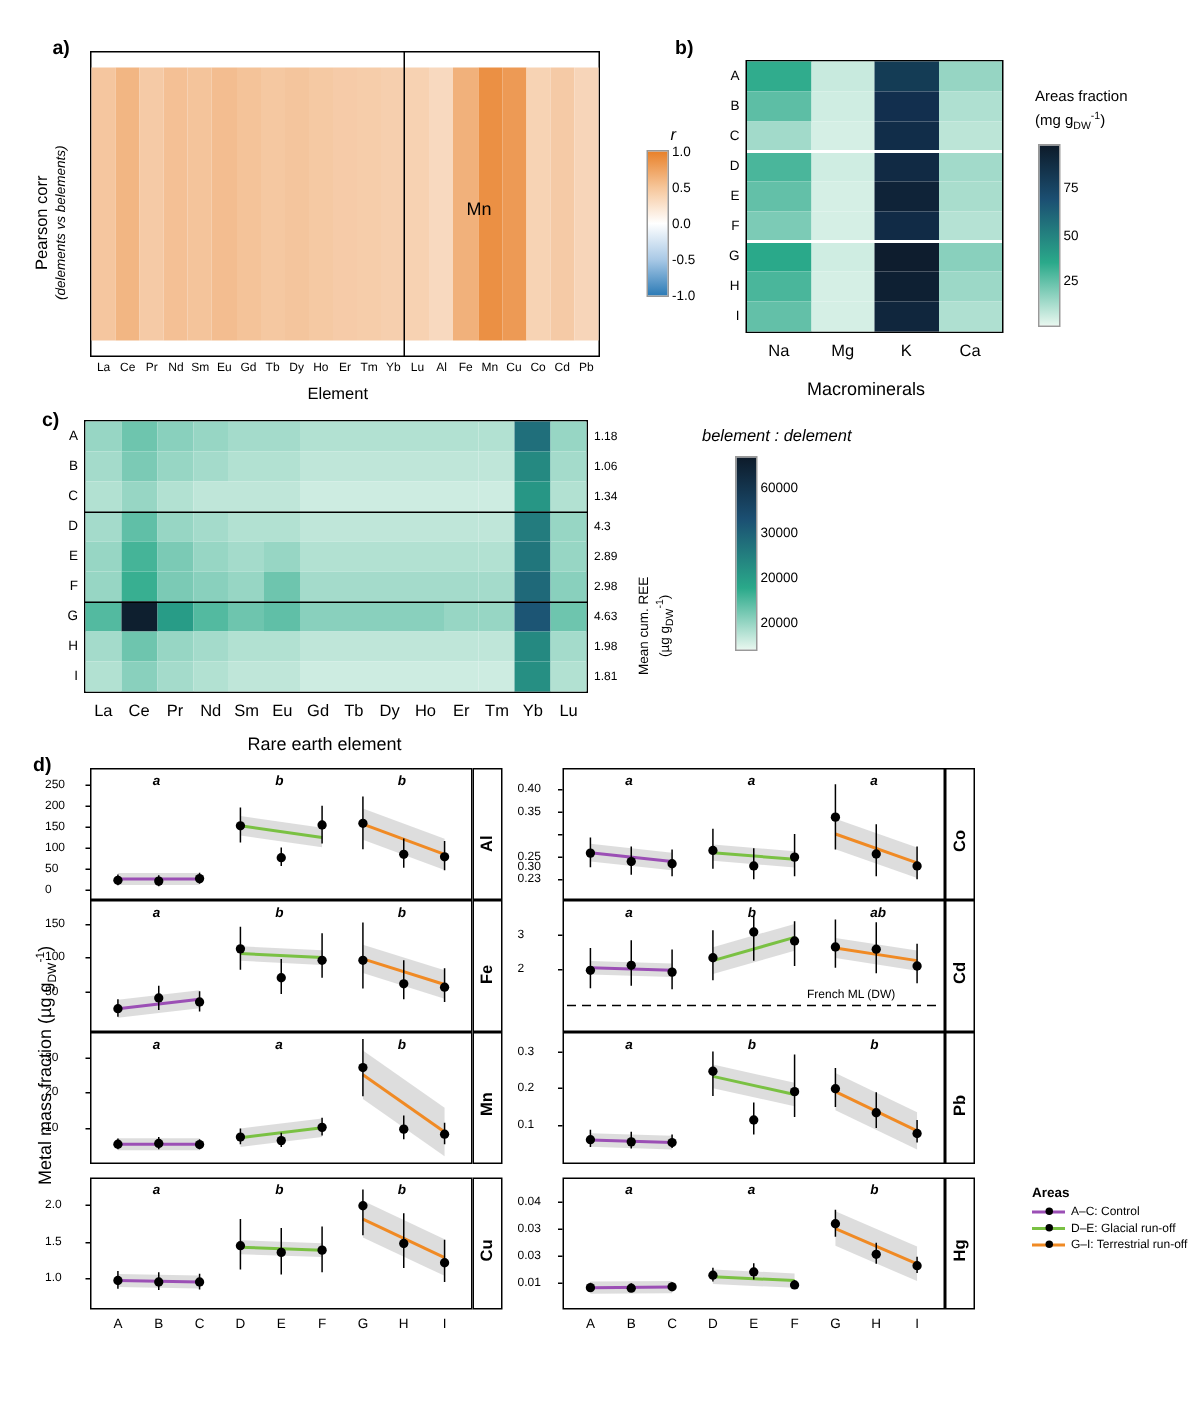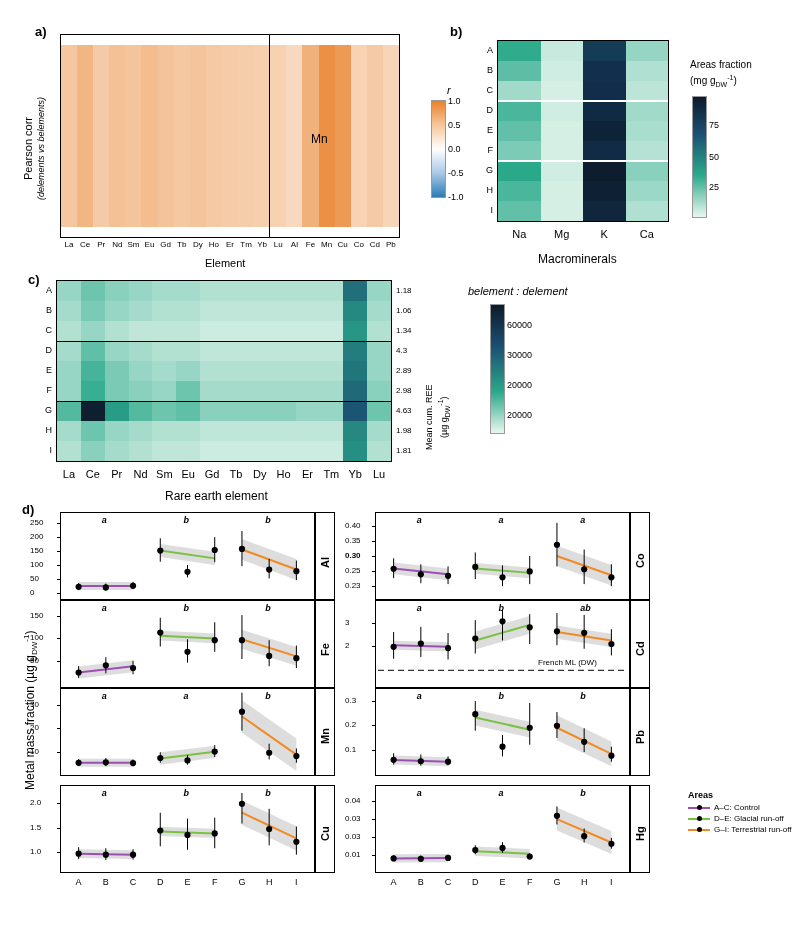--- a/index.html
+++ b/index.html
@@ -563,21 +563,21 @@
         <line x1="208.16666666666669" y1="71.12" x2="208.16666666666669" y2="36.48799999999999" stroke="#000" stroke-width="1"></line>
         <circle cx="208.16666666666669" cy="56.31999999999999" r="3.1" fill="#000"></circle>
         <line x1="235.38888888888889" y1="73.192" x2="235.38888888888889" y2="51.28799999999999" stroke="#000" stroke-width="1"></line>
         <circle cx="235.38888888888889" cy="64.312" r="3.1" fill="#000"></circle>
       </svg>
     </div>
     <div class="ylab" style="left: 345px; top: 521.4px;">0.40</div>
     <div style="position: absolute; left: 372px; top: 526.4px; width: 3px; height: 1px; background: rgb(0, 0, 0);"></div>
     <div class="ylab" style="left: 345px; top: 536.2px;">0.35</div>
     <div style="position: absolute; left: 372px; top: 541.2px; width: 3px; height: 1px; background: rgb(0, 0, 0);"></div>
-    <div class="ylab" style="left: 345px; top: 551px; font-weight: bold;">0.30</div>
+    <div class="ylab" style="left: 345px; top: 573px;">0.30</div>
     <div style="position: absolute; left: 372px; top: 556px; width: 3px; height: 1px; background: rgb(0, 0, 0);"></div>
     <div class="ylab" style="left: 345px; top: 565.8px;">0.25</div>
     <div style="position: absolute; left: 372px; top: 570.8px; width: 3px; height: 1px; background: rgb(0, 0, 0);"></div>
     <div class="ylab" style="left: 345px; top: 580.6px;">0.23</div>
     <div style="position: absolute; left: 372px; top: 585.6px; width: 3px; height: 1px; background: rgb(0, 0, 0);"></div>
     <div class="sig" style="left: 416.833px; top: 515px;">a</div>
     <div class="sig" style="left: 498.5px; top: 515px;">a</div>
     <div class="sig" style="left: 580.167px; top: 515px;">a</div>
     <div class="sidebox" style="left: 630px; top: 512px; width: 20px; height: 88px;"></div>
     <div style="position: absolute; left: 634px; top: 568px; transform: rotate(-90deg); transform-origin: 0px 0px; font-size: 11px; font-weight: bold; white-space: nowrap;">Co</div>

